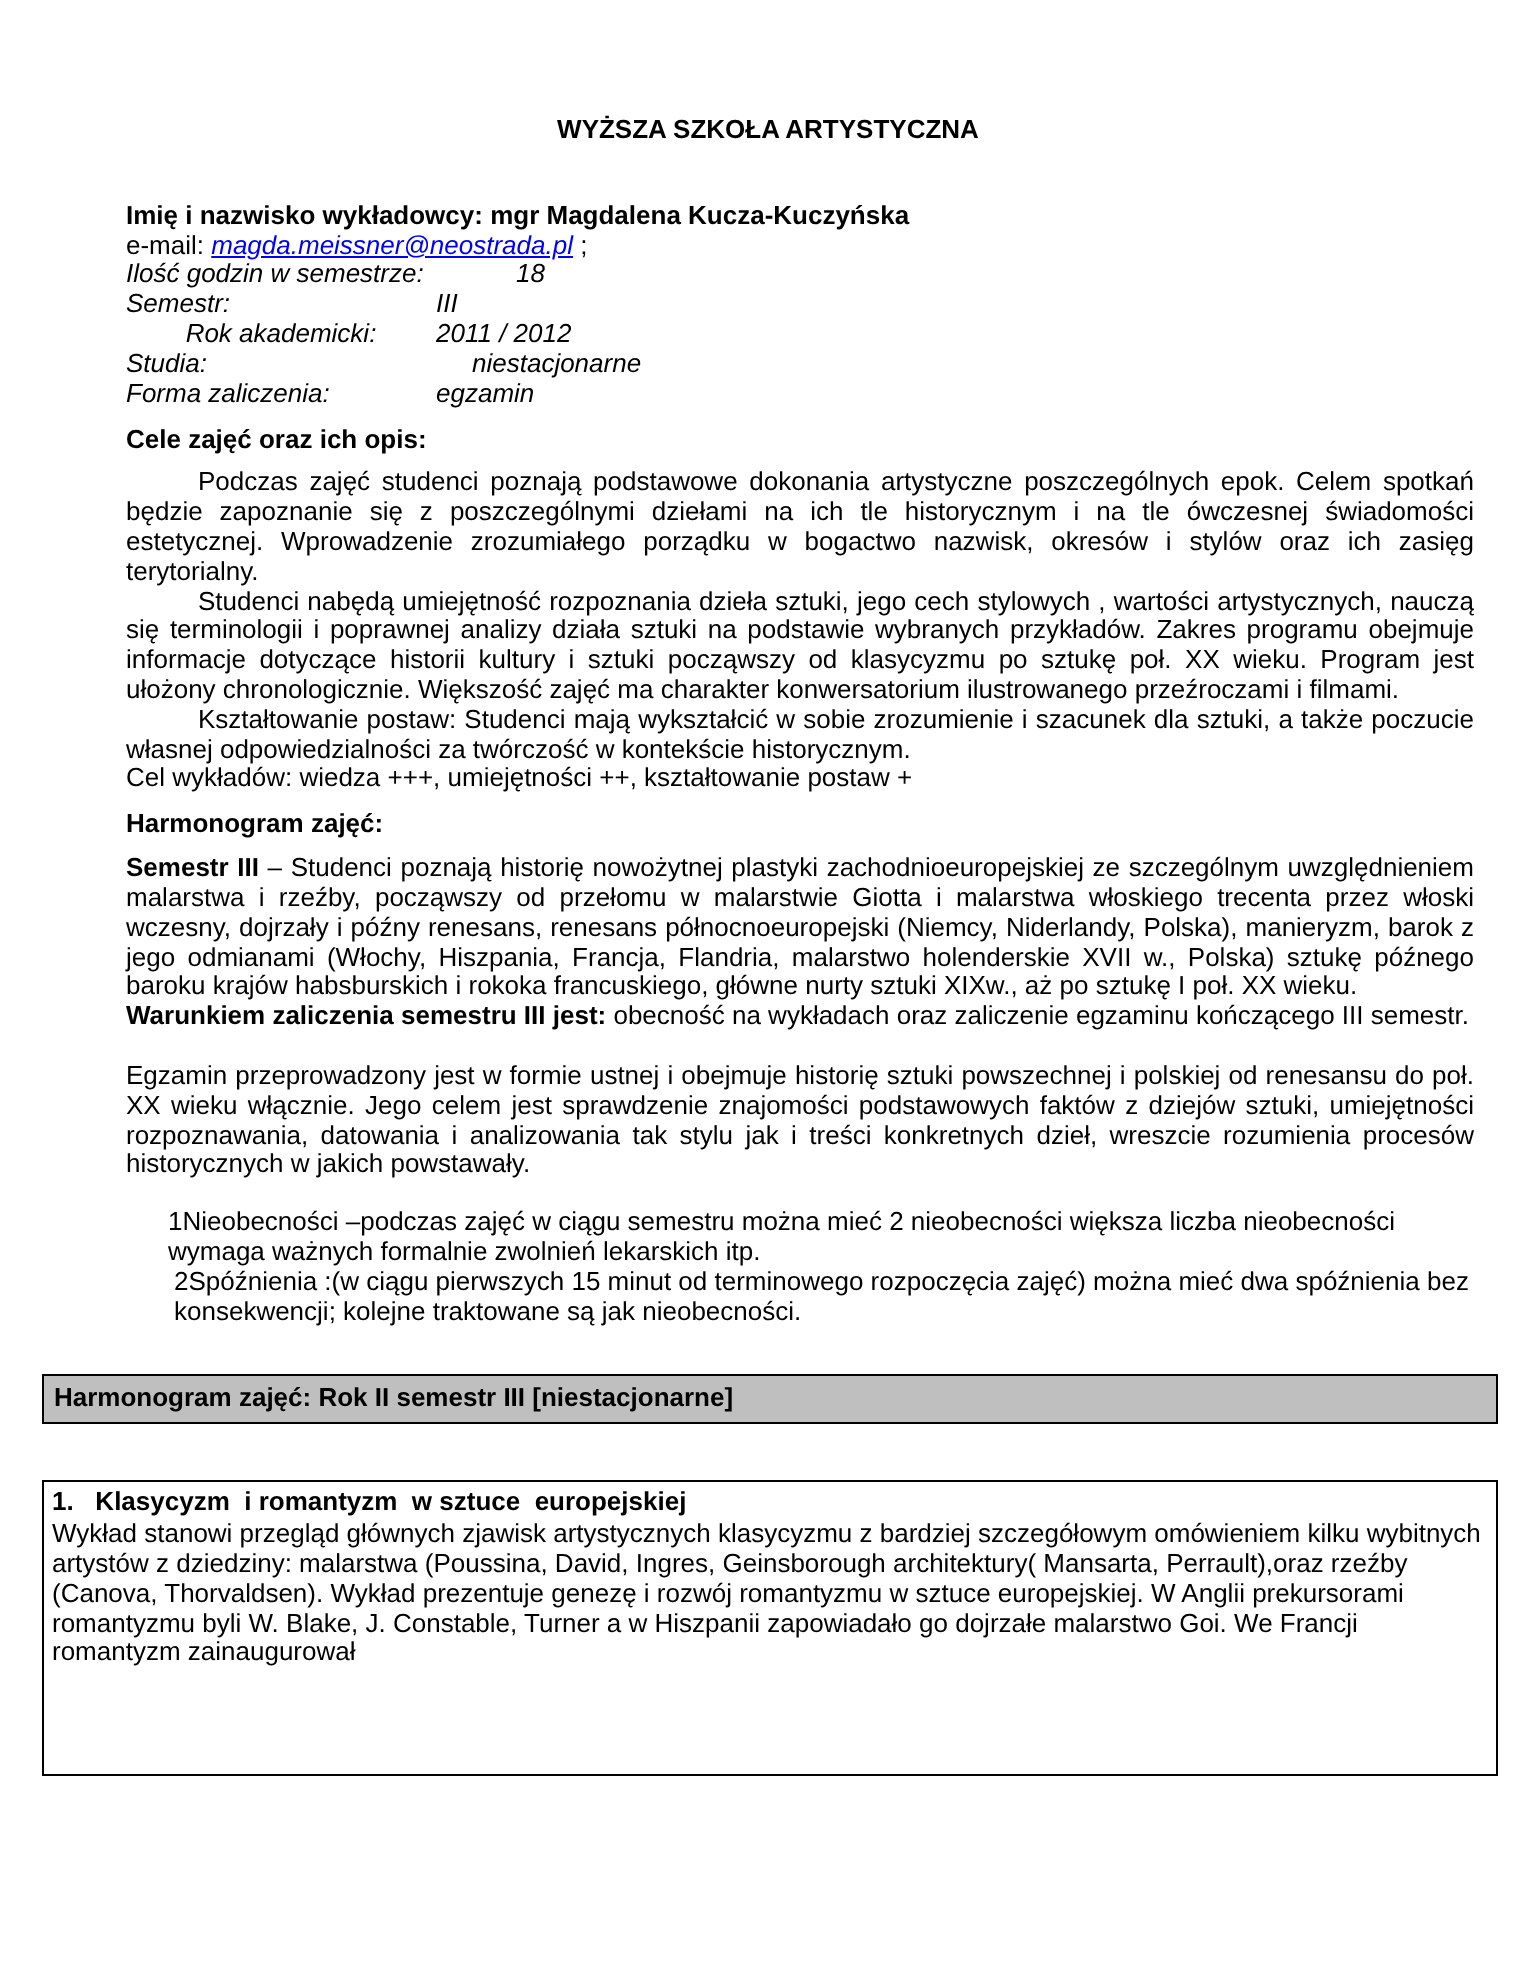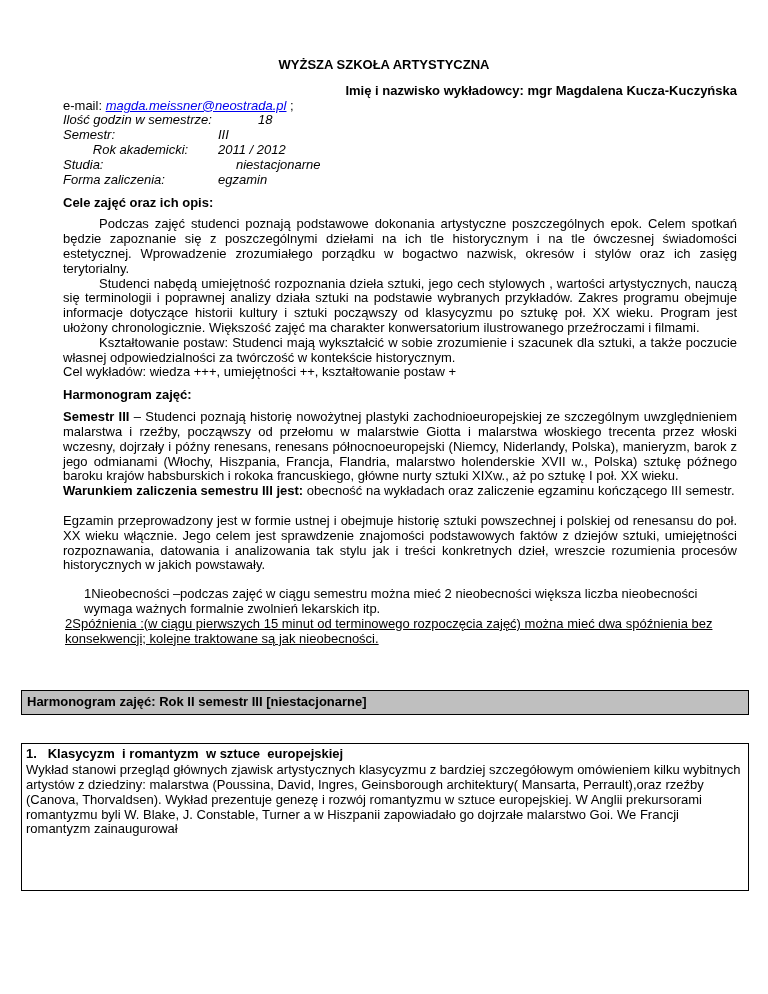--- a/index.html
+++ b/index.html
@@ -11,42 +11,42 @@
     font-family:"Liberation Sans","DejaVu Sans",sans-serif;
     font-size:13px; line-height:1.14;
     overflow:hidden;
     box-sizing:border-box;
     padding-top:58px;
   }
   p { margin:0; }
   .bold { font-weight:bold; }
   .doc-title { text-align:center; font-weight:bold; }
   .margins { margin-left:63px; margin-right:31px; }
-  .name-line { margin-top:11px;text-align:right; }
+  .name-line { margin-top:28px; }
   .email-line .email-link {
     color:var(--link, #0000EE);
     text-decoration:underline;
     font-style:italic;
     cursor:pointer;
   }
   .info-row { font-style:italic; }
   .info-label { display:inline-block; }
   .info-row.w1 .info-label { width:195px; }
   .info-row.w2 .info-label { width:155px; }
   .info-row.w3 .info-label { width:155px;text-align:center; }
   .info-row.w4 .info-label { width:173px; }
   .info-row.w5 .info-label { width:155px; }
   .section-heading { font-weight:bold; margin-top:8px; margin-bottom:7px; }
   .indent { text-indent:36px; }
   .just { text-align:justify; }
   .gap-top { margin-top:15px; }
   .rules { margin-top:14px; }
   .rule1 { margin-left:21px; }
-  .rule2 { margin-left:2px;text-decoration:underline; }
-  .table-wrap { margin:44px 19px 0 21px; }
+  .rule2 { margin-left:24px; }
+  .table-wrap { margin:24px 19px 0 21px; }
   .table-header-cell {
     border:1px solid var(--border, #000);
     background:var(--table_header_bg, #BFBFBF);
     font-weight:bold;
     padding:4px 5px;
   }
   .lecture-cell {
     border:1px solid var(--border, #000);
     margin-top:28px;
     padding:3px 4px 6px 4px;

